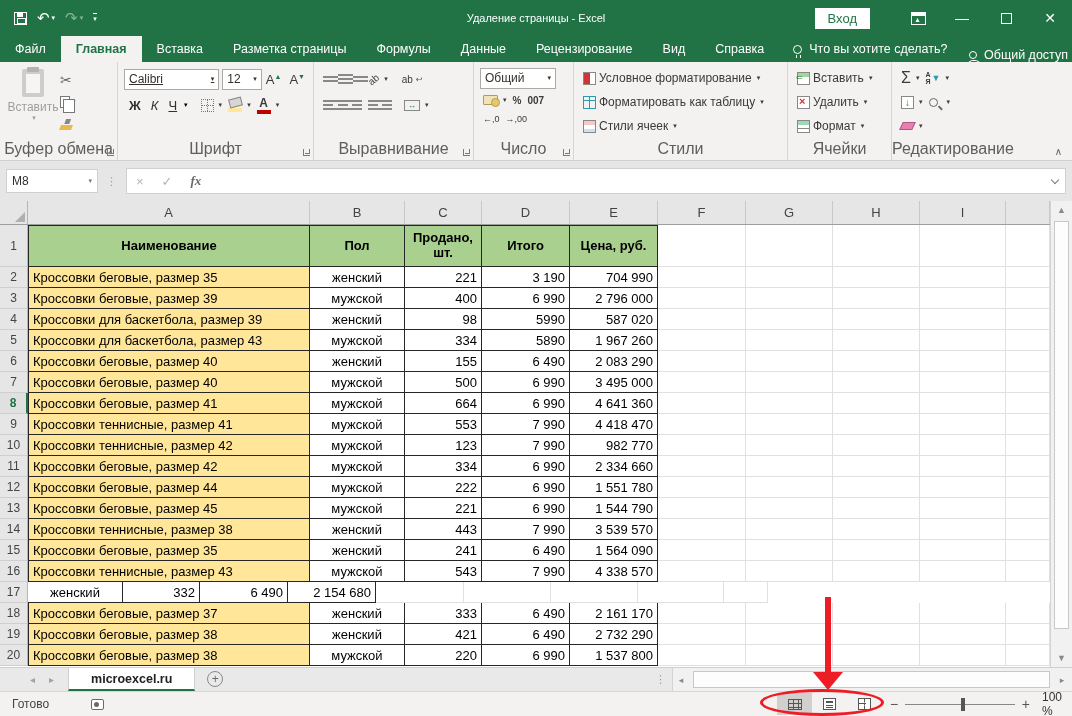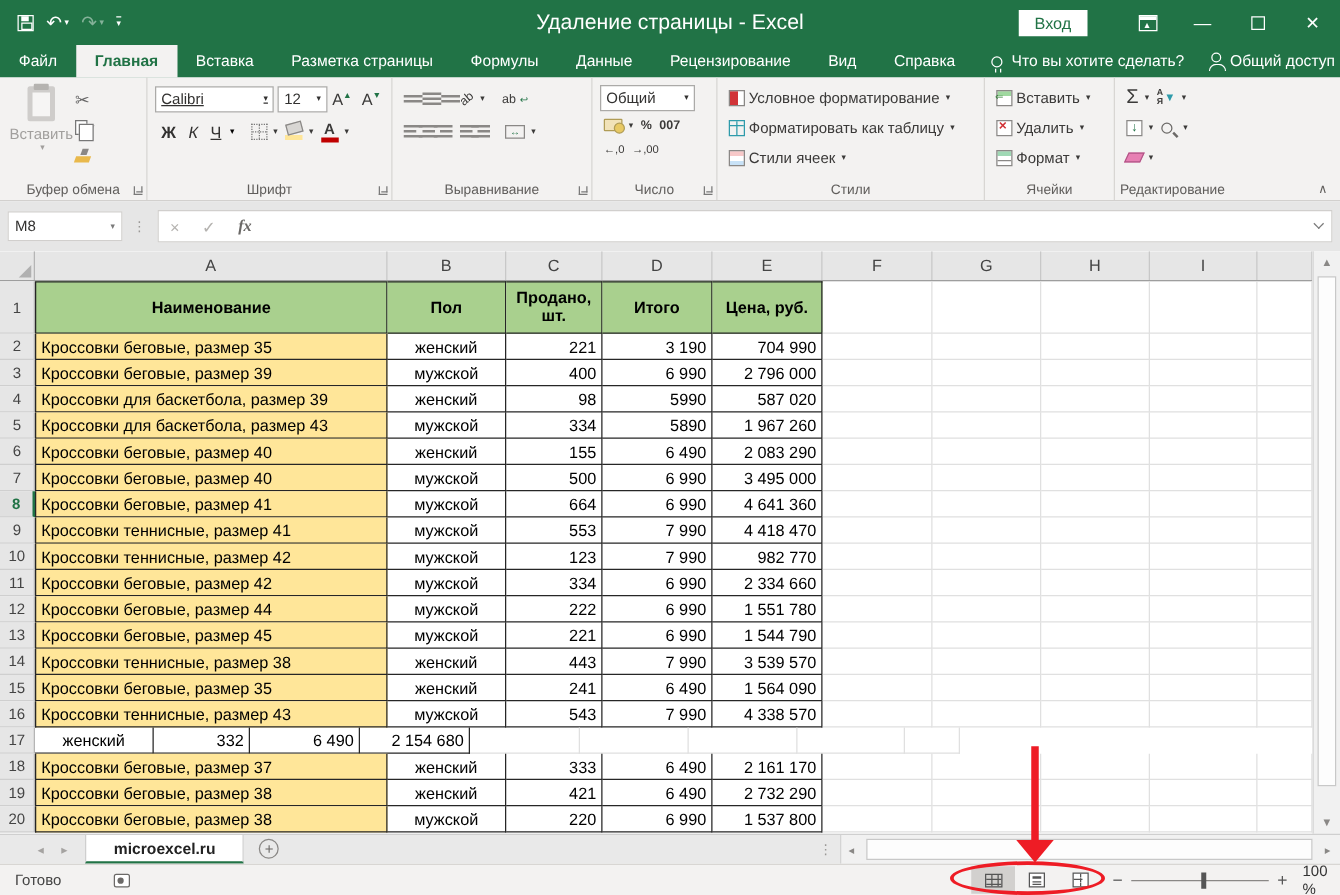--- a/index.html
+++ b/index.html
@@ -9,44 +9,44 @@
   
   .titlebar { position:absolute; left:0; top:0; width:1072px; height:36px; background:#217346; color:#fff; display:flex; align-items:center; }
   .qat { display:flex; align-items:center; gap:10px; padding-left:14px; }
   .qat .qbtn { display:flex; align-items:center; color:#fff; font-size:15px; cursor:default; }
   .ic-save { width:13px; height:13px; border:1.5px solid #fff; position:relative; }
   .ic-save:before { content:""; position:absolute; left:2px; top:0; width:6px; height:4px; background:#fff; }
   .ic-save:after { content:""; position:absolute; left:2px; bottom:0; width:7px; height:4px; border:1px solid #fff; }
   .dim { opacity:.45; }
   .car { font-size:7px; margin-left:2px; color:inherit; }
   .qat-custom { border-top:1px solid #fff; font-size:7px; padding-top:1px; }
-  .tb-title { position:absolute; left:0; right:0; top:0; height:36px; display:flex; align-items:center; justify-content:center; font-size:17px; pointer-events:none; }
+  .tb-title { position:absolute; left:0; right:0; top:0; height:36px; display:flex; align-items:center; justify-content:center; font-size:11px; pointer-events:none; }
   .tb-right { position:absolute; right:0; top:0; height:36px; display:flex; align-items:center; }
   .signin { background:#fff; color:#217346; font-size:13px; padding:3px 13px; margin-right:26px; }
   .winbtn { width:44px; height:36px; display:flex; align-items:center; justify-content:center; color:#fff; font-size:14px; }
   .ic-ribopt { width:15px; height:13px; border:1px solid #fff; position:relative; }
   .ic-ribopt:before { content:""; position:absolute; left:0; top:0; right:0; height:3px; background:#fff; }
   .ic-ribopt:after { content:"▴"; position:absolute; left:4px; top:2px; font-size:8px; color:#fff; }
   .ic-max { width:11px; height:11px; border:1px solid #fff; }
 
   
   .tabsrow { position:absolute; left:0; top:36px; width:1072px; height:26px; background:#217346; display:flex; align-items:stretch; }
   .rtab { color:#fff; font-size:12.5px; padding:0 15px; display:flex; align-items:center; }
   .rtab.active { background:#f3f2f1; color:#217346; font-weight:bold; }
   .tellme { display:flex; align-items:center; color:#fff; font-size:12.5px; gap:7px; padding:0 14px; }
   .ic-bulb { width:9px; height:9px; border:1.5px solid #fff; border-radius:50%; position:relative; display:inline-block; }
   .ic-bulb:after { content:""; position:absolute; left:2px; top:9px; width:3px; height:3px; border-left:1.5px solid #fff; border-right:1.5px solid #fff; }
-  .share { margin-left:auto; display:flex; align-items:center; gap:7px; color:#fff; font-size:12.5px; padding-right:4px; }
+  .share { margin-left:auto; display:flex; align-items:flex-end; gap:7px; color:#fff; font-size:12.5px; padding-right:4px; }
   .ic-person { width:8px; height:8px; border:1.5px solid #fff; border-radius:50%; position:relative; display:inline-block; top:-3px; }
   .ic-person:after { content:""; position:absolute; left:-3px; top:8px; width:12px; height:5px; border:1.5px solid #fff; border-bottom:none; border-radius:6px 6px 0 0; }
 
   
   .ribbon { position:absolute; left:0; top:62px; width:1072px; height:99px; background:#f3f2f1; border-bottom:1px solid #d2d0ce; display:flex; }
   .rgroup { position:relative; border-right:1px solid #d8d6d3; padding:4px 4px 17px 6px; }
-  .glabel { position:absolute; left:0; right:0; bottom:2px; text-align:center; font-size:11px; color:#605e5c; }
+  .glabel { position:absolute; left:0; right:0; bottom:2px; text-align:center; font-size:16px; color:#605e5c; }
   .launcher { position:absolute; right:3px; bottom:4px; width:7px; height:7px; border-left:1px solid #7a7a7a; border-bottom:1px solid #7a7a7a; }
   .launcher:after { content:""; position:absolute; right:0; top:0; width:4px; height:4px; border-right:1px solid #7a7a7a; border-bottom:1px solid #7a7a7a; }
   .rbtn { display:inline-flex; align-items:center; gap:3px; font-size:12px; color:#3b3a39; padding:1px 3px; }
   .rrow { display:flex; align-items:center; height:26px; }
   .gray { color:#a19f9d; }
 
   
   .g-clip .gbody { display:flex; }
   .bigbtn { display:flex; flex-direction:column; align-items:center; width:54px; font-size:12px; color:#a19f9d; padding-top:3px; }
   .ic-clipboard { width:22px; height:28px; background:#cfcdcb; border-radius:2px; position:relative; margin-bottom:3px; }

